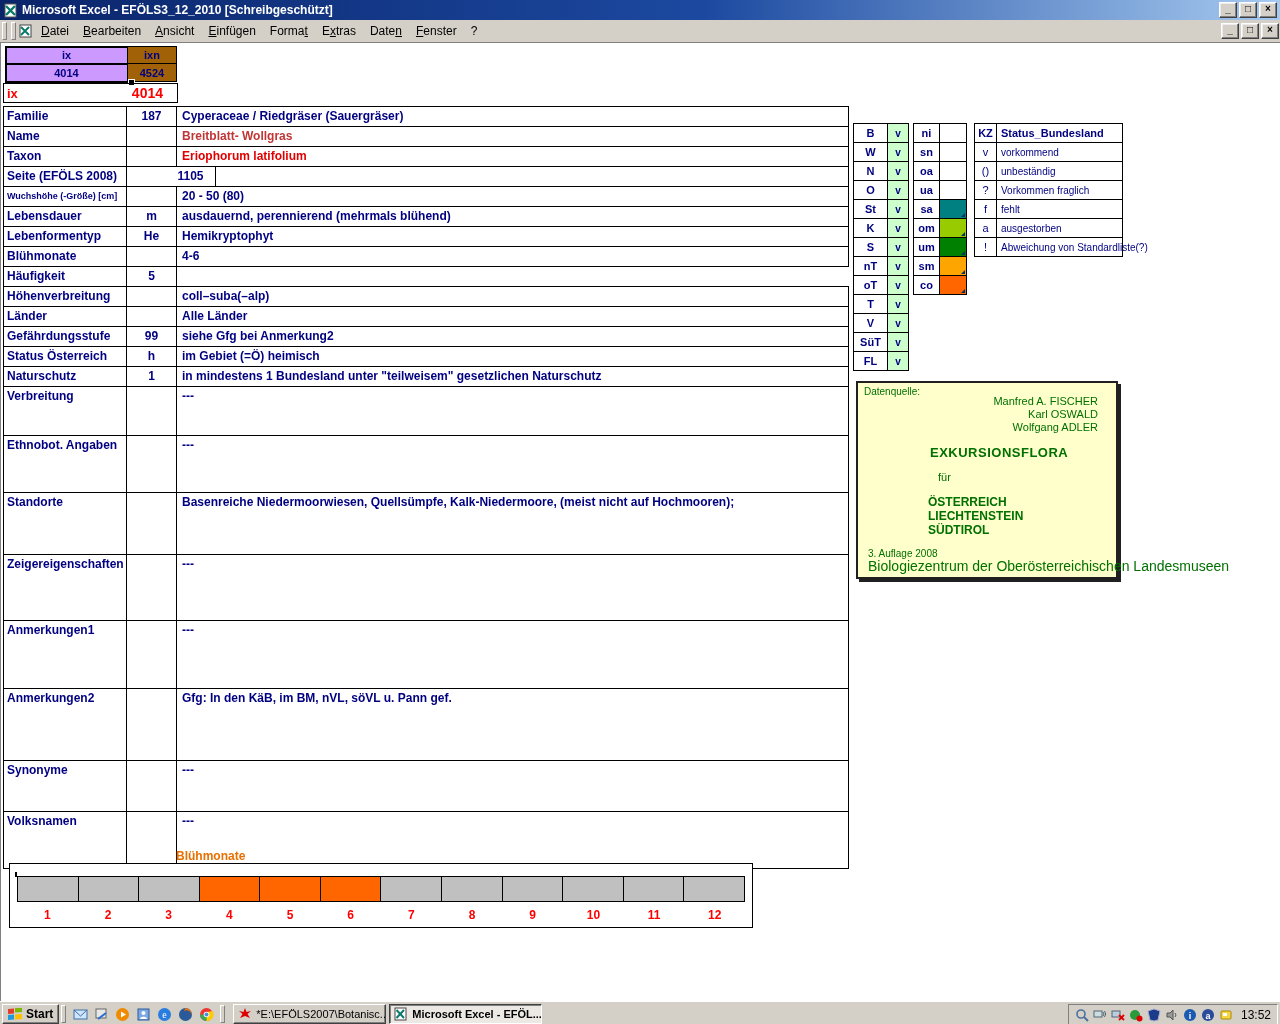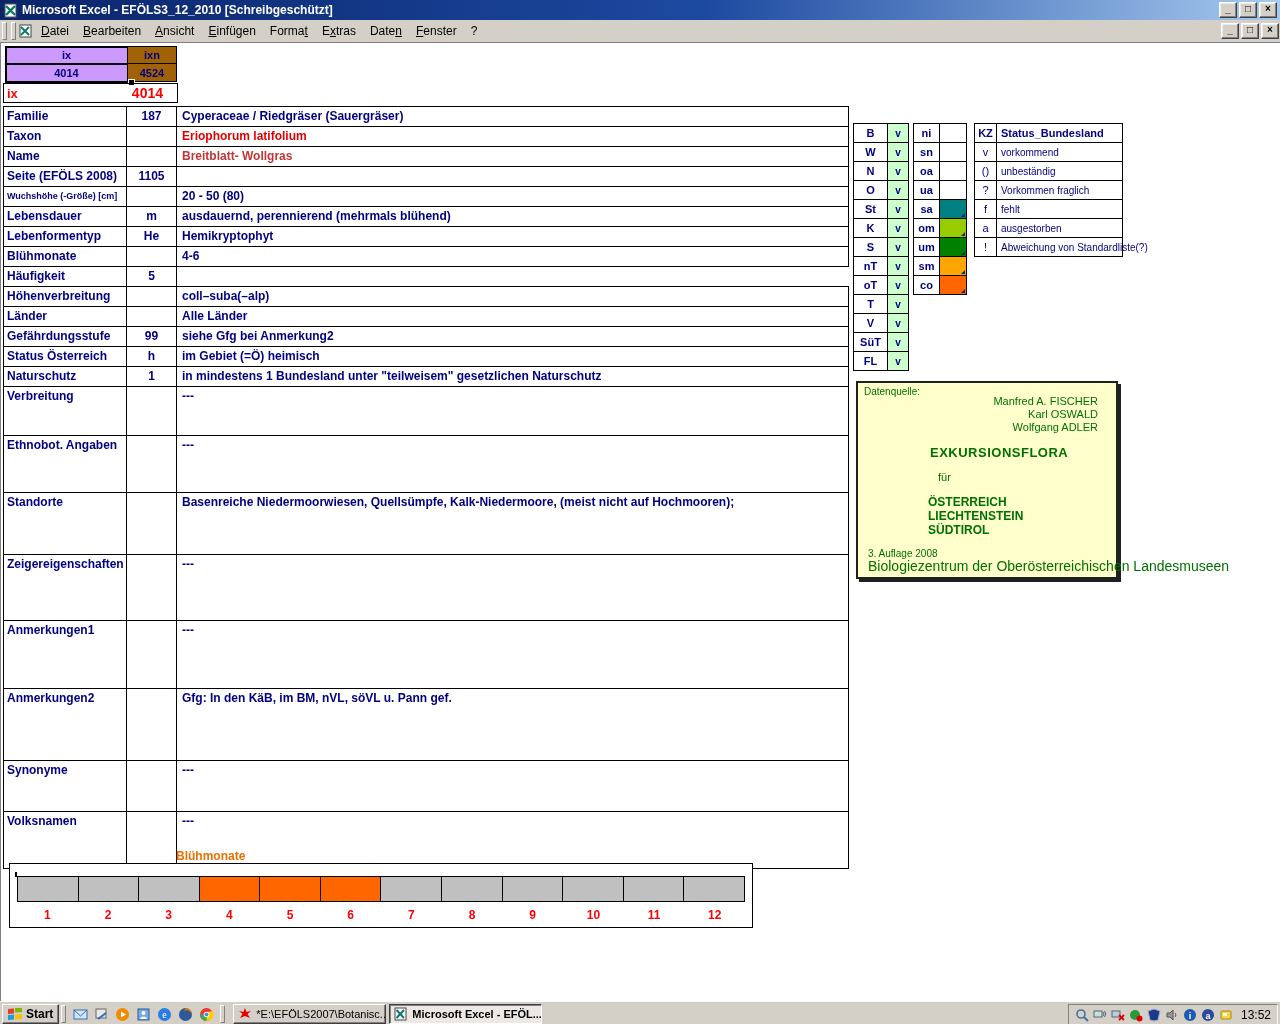--- a/index.html
+++ b/index.html
@@ -157,30 +157,30 @@
       <span class="rb-v">4014</span>
     </div>
 
     <div class="abs formtable" id="form-rows">
         <div class="form-row" style="height: 19px;">
           <div class="f-label">Familie</div>
           <div class="f-code">187</div>
           <div class="f-value">Cyperaceae  /  Riedgräser (Sauergräser)</div>
         </div>
         <div class="form-row" style="height: 19px;">
+          <div class="f-label">Name</div>
+          <div class="f-code"></div>
+          <div class="f-value v-red">Breitblatt- Wollgras</div>
+        </div>
+        <div class="form-row" style="height: 19px;">
           <div class="f-label">Taxon</div>
           <div class="f-code"></div>
           <div class="f-value v-redbold">Eriophorum latifolium</div>
         </div>
-        <div class="form-row" style="height: 19px;">
-          <div class="f-label">Name</div>
-          <div class="f-code"></div>
-          <div class="f-value v-red">Breitblatt- Wollgras</div>
-        </div>
-        <div class="form-row" style="height: 19px;">
+        <div class="form-row" style="height: 19px; gap: 39px;">
           <div class="f-label">Seite (EFÖLS 2008)</div>
           <div class="f-code">1105</div>
           <div class="f-value"></div>
         </div>
         <div class="form-row" style="height: 19px;">
           <div class="f-label small">Wuchshöhe (-Größe) [cm]</div>
           <div class="f-code"></div>
           <div class="f-value"> 20 - 50 (80)</div>
         </div>
         <div class="form-row" style="height: 19px;">

